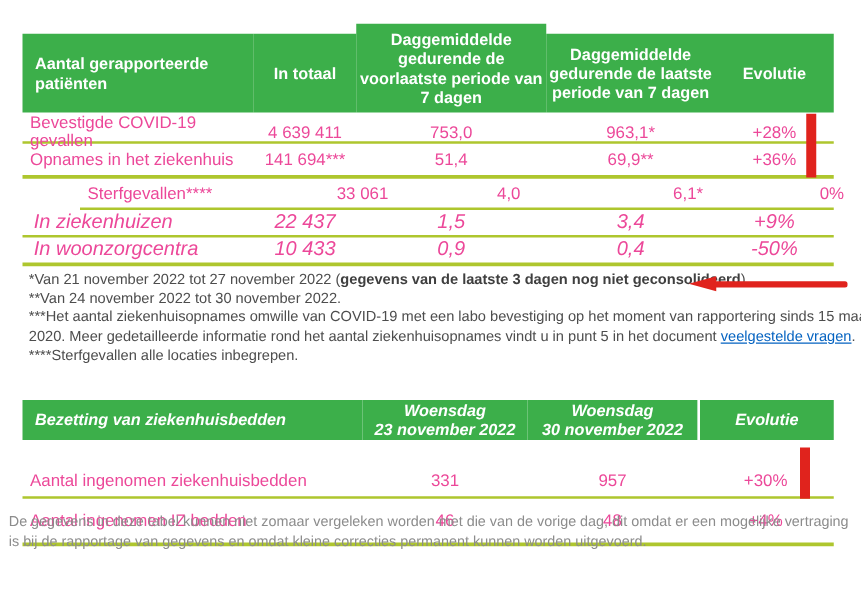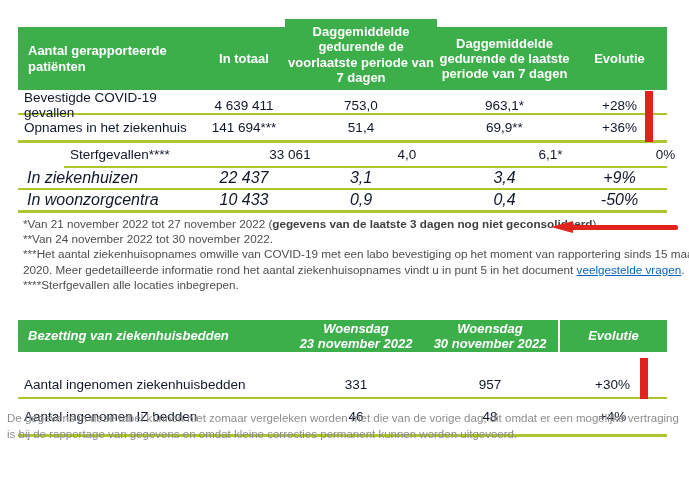--- a/index.html
+++ b/index.html
@@ -7,21 +7,21 @@
   body { font-family:"Liberation Sans","DejaVu Sans",sans-serif; }
   .screen { position:relative; width:689px; height:482px; background:#ffffff; overflow:hidden; }
 
   
   .grid-row { display:grid; align-items:center; }
   .hcell {
     background:#3caf4a; color:#ffffff; font-weight:bold; font-size:13px; line-height:1.18;
     display:flex; align-items:center; justify-content:center; text-align:center;
   }
   .hcell.left { justify-content:flex-start; text-align:left; padding-left:10px; }
-  .cell { font-size:13.5px; color:#0f172a; text-align:center; }
+  .cell { font-size:13.5px; color:#ec4899; text-align:center; }
   .cell.label { text-align:left; padding-left:6px; }
 
   
   .t1 { position:absolute; left:18px; top:19px; width:649px; }
   .t1-head { display:grid; grid-template-columns:185px 82px 152px 135px 95px; align-items:end; height:71px; }
   .t1-head .hcell { height:63px; width:100%; }
   .t1-head .hcell.raised { height:71px; }
   .t1 .grid-row { grid-template-columns:185px 82px 152px 135px 95px; }
   .t1 .r { border-bottom:2px solid #aec62e; }
   .t1 .r1 { height:25px; }
@@ -94,21 +94,21 @@
       <div class="cell label">Sterfgevallen****</div>
       <div class="cell">33 061</div>
       <div class="cell">4,0</div>
       <div class="cell">6,1*</div>
       <div class="cell">0%</div>
     </div>
 
     <div class="grid-row r r4 sub">
       <div class="cell label">In ziekenhuizen</div>
       <div class="cell">22 437</div>
-      <div class="cell">3,1</div>
+      <div class="cell">1,5</div>
       <div class="cell">3,4</div>
       <div class="cell">+9%</div>
     </div>
 
     <div class="grid-row r r5 sub">
       <div class="cell label">In woonzorgcentra</div>
       <div class="cell">10 433</div>
       <div class="cell">0,9</div>
       <div class="cell">0,4</div>
       <div class="cell">-50%</div>

